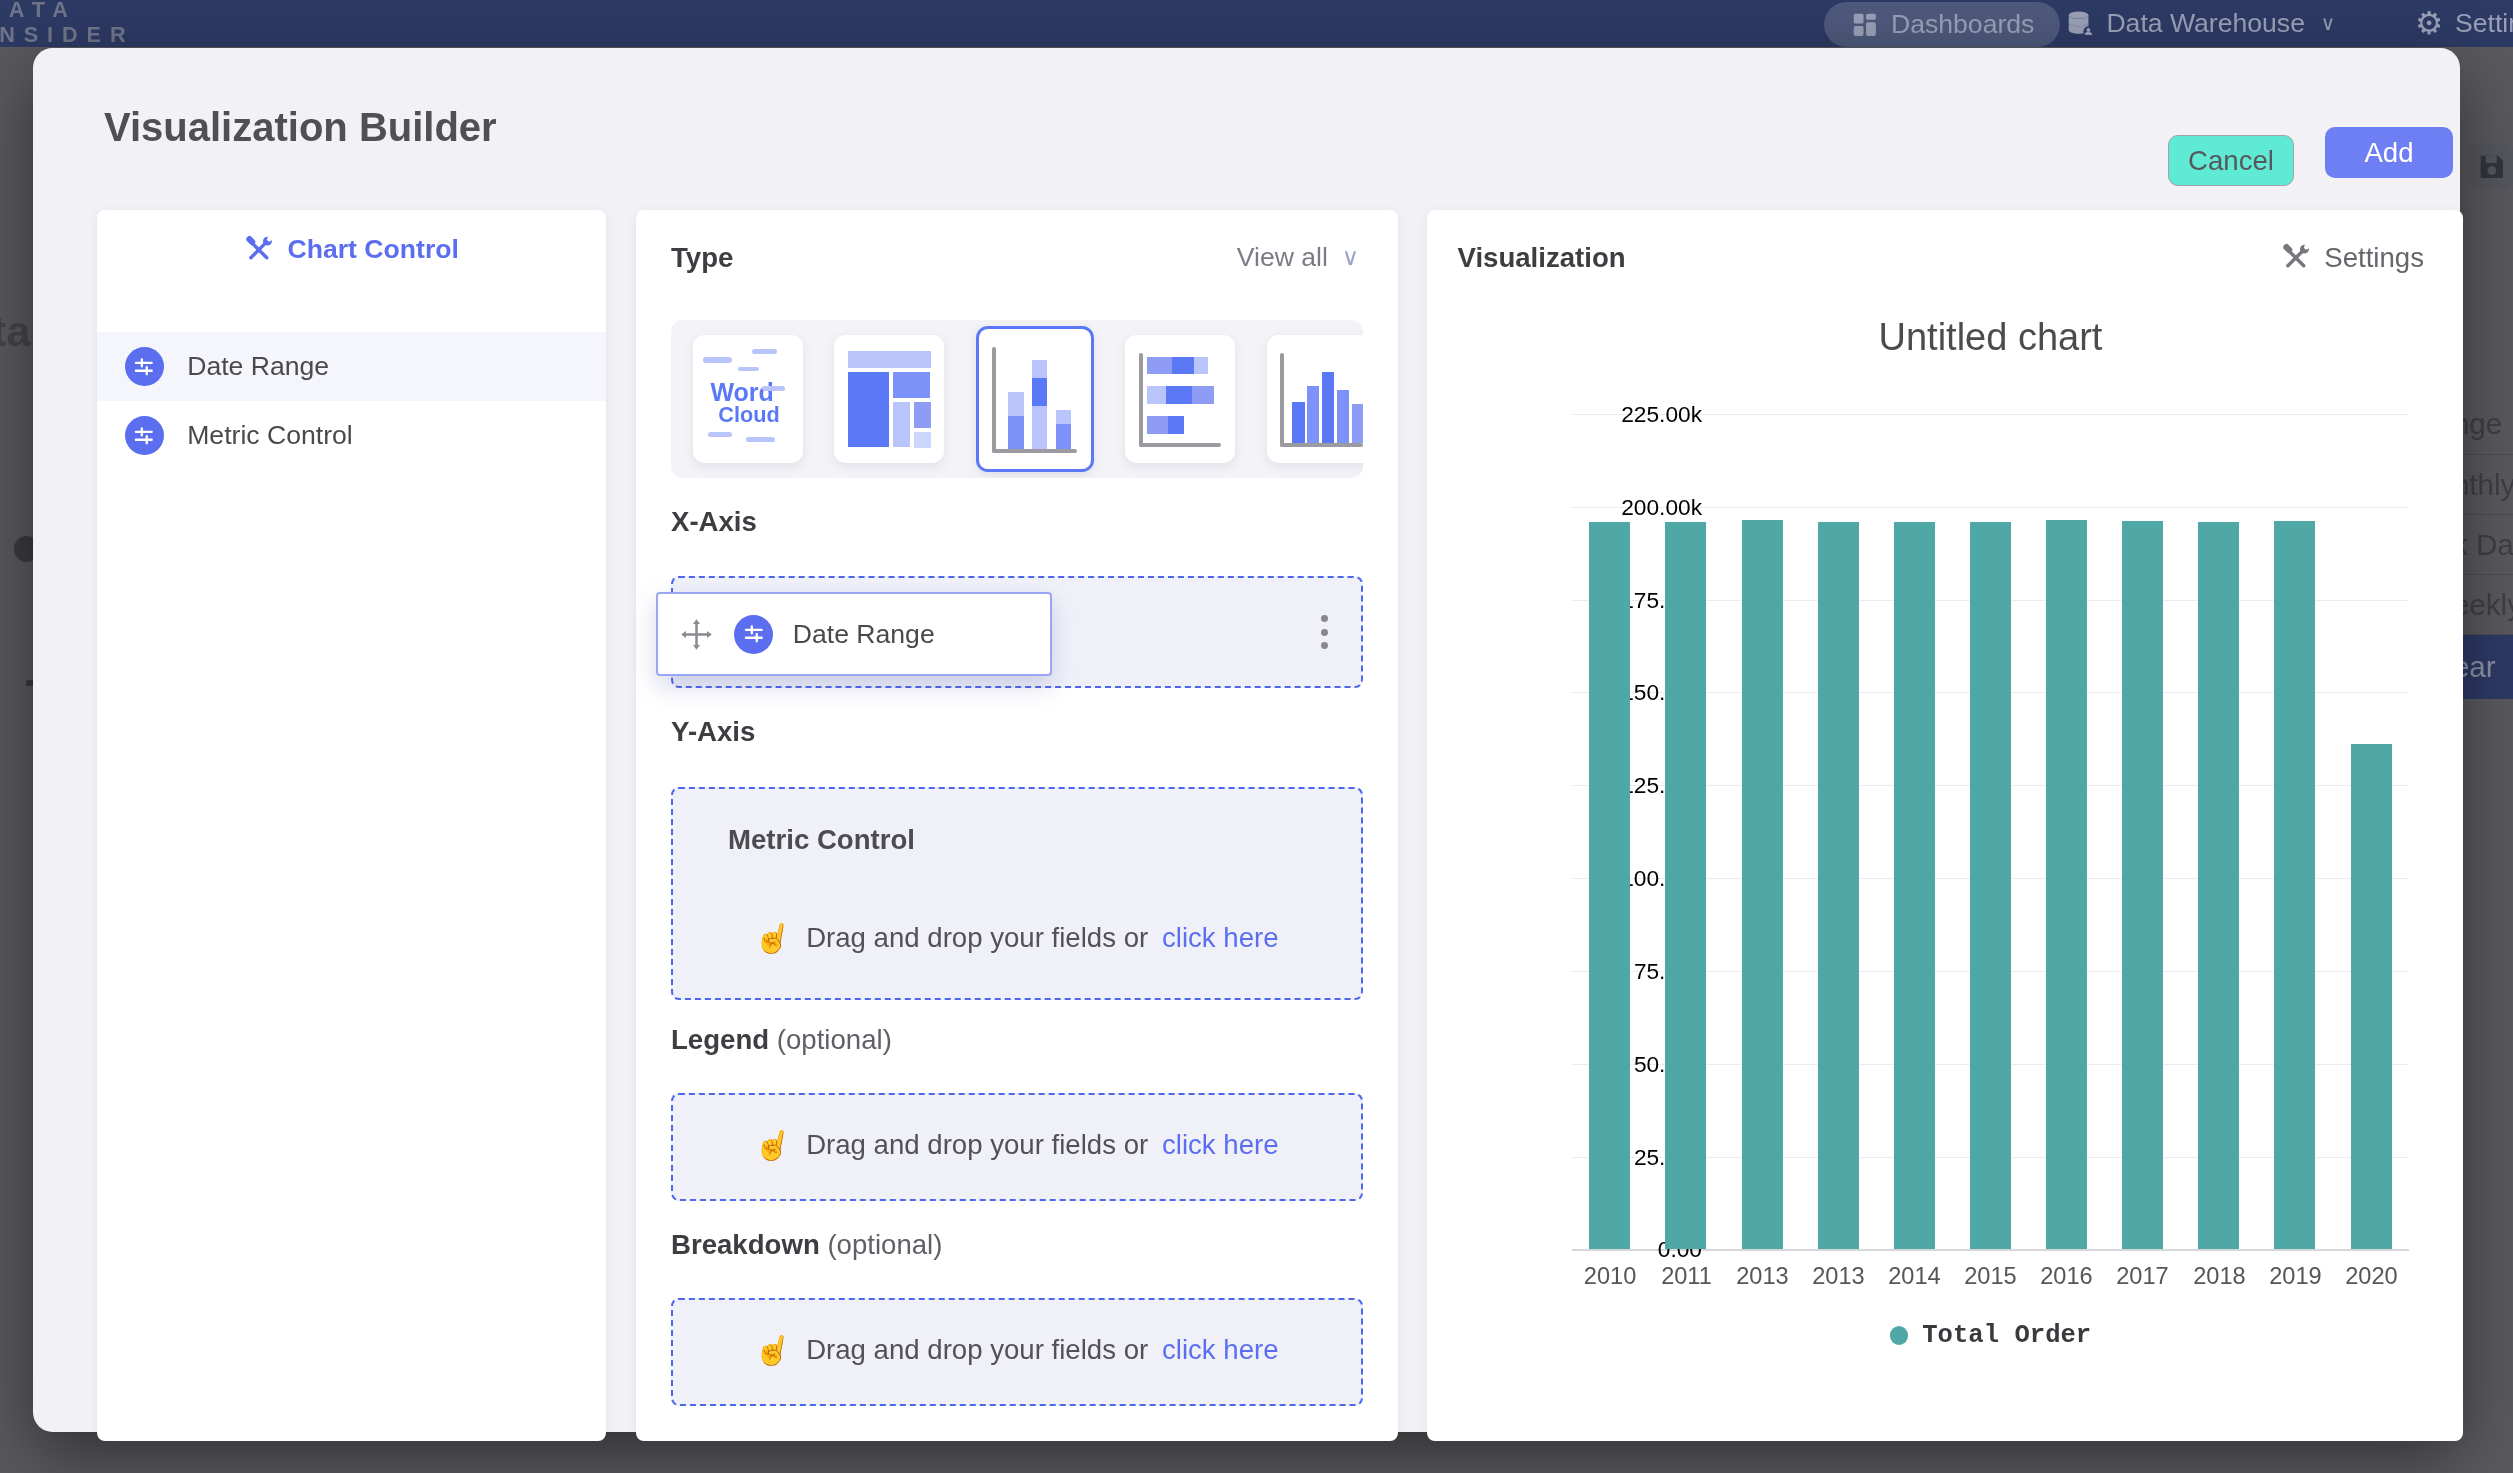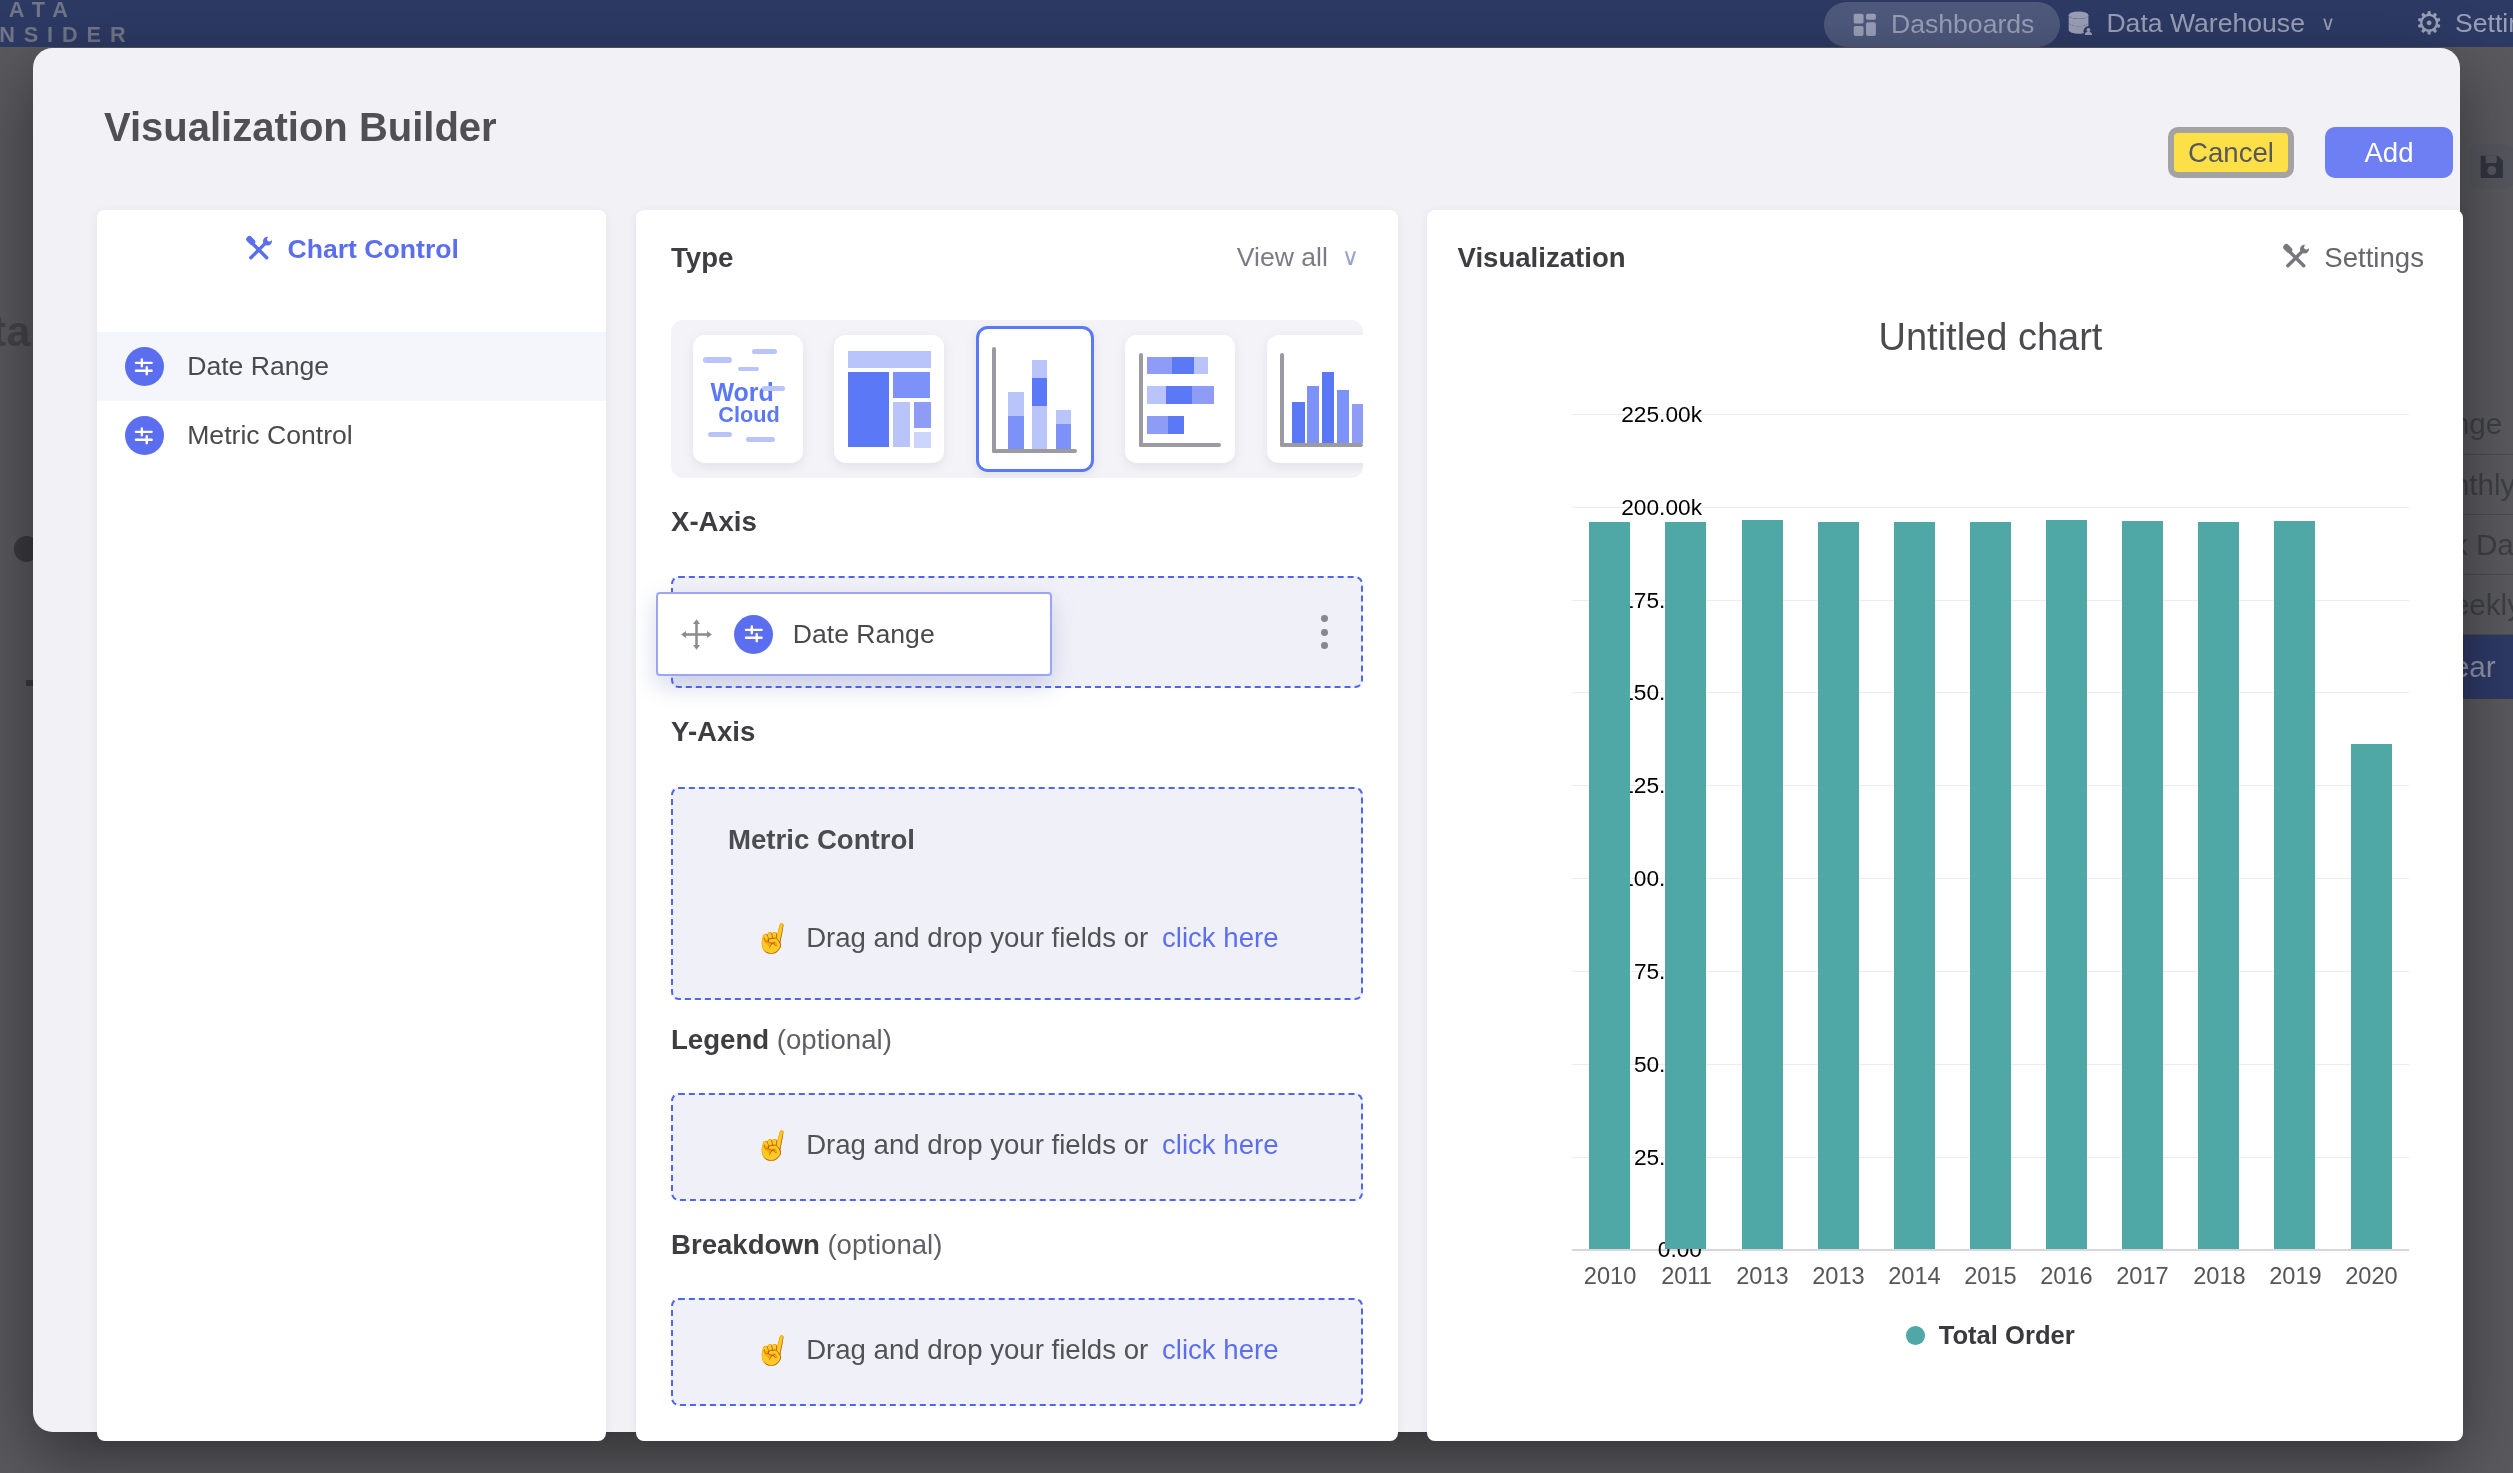--- a/index.html
+++ b/index.html
@@ -19,21 +19,21 @@
   .bg-save { position:absolute; left:2469px; top:144px; width:45px; height:45px; border-radius:8.9px; background:#55575e; display:flex; align-items:center; justify-content:center; }
   .bg-right-menu { position:absolute; left:2449px; top:394px; width:128px; }
   .bg-menu-row { height:60px; display:flex; align-items:center; padding-left:3.9px; font-size:29.6px; color:#3e3f45; border-top:1px solid #4c4c51; }
   .bg-menu-row:first-child { border-top:none; }
   .bg-menu-row.highlight { background:#2e3a66; color:#8e93a8; height:65px; }
 
   
   .modal { position:absolute; left:33px; top:48px; width:2427px; height:1384px; background:#f1f1f6; border-radius:19.7px; box-shadow:0 23.6px 69px rgba(0,0,0,0.45); }
   .modal-title { position:absolute; left:71px; top:57px; font-size:40px; color:#505054; font-weight:600; }
   .btn { position:absolute; top:79px; height:51px; border-radius:9.9px; display:flex; align-items:center; justify-content:center; font-size:27.6px; cursor:pointer; }
-  .btn-cancel { left:2135px; width:126px; background:#fde047; border:6px solid #a3a3a3; color:#58585c; }
+  .btn-cancel { left:2135px; width:126px; background:#5eead4; border:1px solid #a3a3a3; color:#58585c;margin-top:8px; }
   .btn-add { left:2292px; width:128px; background:#6e7ff3; color:#fff; border:none; }
 
   .panel { position:absolute; top:162px; background:#fff; border-radius:7.9px; box-shadow:0 2px 9.9px rgba(50,50,90,0.08); }
   .panel-left { left:64px; width:509px; height:1231px; }
   .panel-mid { left:603px; width:762px; height:1231px; }
   .panel-right { left:1394px; width:1036px; height:1231px; }
 
   
   .tabs { position:absolute; left:0; top:0; width:100%; height:79px; display:flex; border-radius:7.9px 7.9px 0 0; overflow:hidden; }
   .tab { flex:1; display:flex; align-items:center; justify-content:center; gap:13.8px; font-size:26.6px; font-weight:bold; cursor:pointer; }
@@ -69,21 +69,21 @@
 
   
   .settings-link { position:absolute; right:39px; top:31.5px; display:flex; align-items:center; gap:13.8px; font-size:27.6px; color:#66666c; cursor:pointer; }
   .chart-title { position:absolute; left:145px; top:106px; width:837px; text-align:center; font-size:38px; color:#4c4c50; font-weight:500; }
   .plot { position:absolute; left:145px; top:204px; width:837px; height:835px; }
   .gridline { position:absolute; left:0; width:100%; height:1px; background:#ececf0; }
   .gridline.base { background:#d7d7db; height:2px; }
   .ytick { position:absolute; right:707px; width:148px; text-align:right; font-size:22.7px; color:#000000; transform:translateY(-50%); }
   .bar { position:absolute; bottom:0; background:#4fa8a6; }
   .xtick { position:absolute; top:849px; width:77px; text-align:center; font-size:23.6px; color:#55555a; }
-  .chart-legend { position:absolute; left:145px; top:1111px; width:837px; display:flex; align-items:center; justify-content:center; gap:13.8px; }
+  .chart-legend { position:absolute; left:145px; top:1111px; width:837px; display:flex; align-items:center; justify-content:center; gap:13.8px;font-family:Liberation Mono, monospace; }
   .legend-dot { width:18.7px; height:18.7px; border-radius:50%; }
   .legend-label { font-size:25.6px; font-weight:bold; color:#3a3a3e; }
 
   svg { display:block; }
 </style>
 </head>
 <body>
 
 <div class="screen">
 

